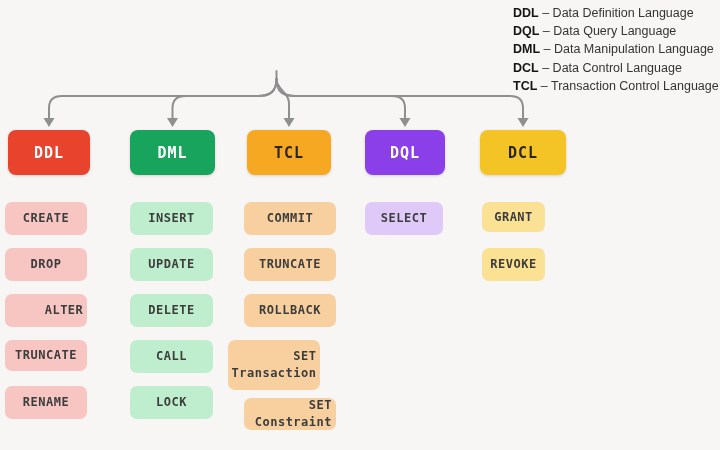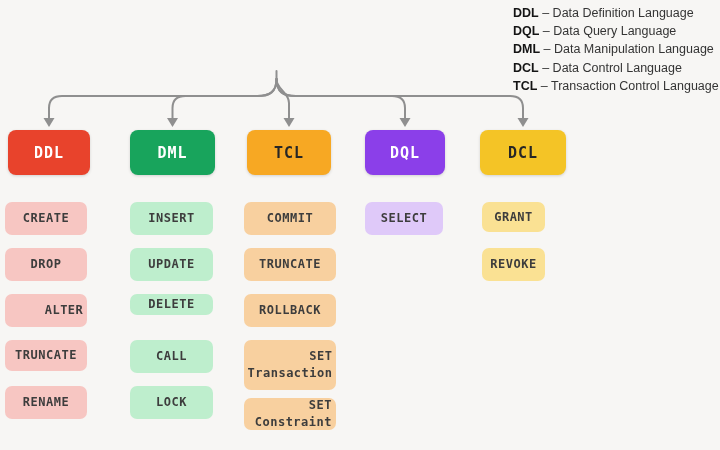--- a/index.html
+++ b/index.html
@@ -78,28 +78,28 @@
   <div id="columns">
       <div class="cat-head" style="left: 8px; top: 130px; width: 82px; background: rgb(232, 67, 44); color: rgb(255, 255, 255);">DDL</div>
       <div class="cmd-item" style="left: 5px; top: 202px; width: 82px; height: 33px; background: rgb(247, 198, 194);">CREATE</div>
       <div class="cmd-item" style="left: 5px; top: 248px; width: 82px; height: 33px; background: rgb(247, 198, 194);">DROP</div>
       <div class="cmd-item" style="left: 5px; top: 294px; width: 82px; height: 33px; background: rgb(247, 198, 194); padding-left: 40px;">ALTER</div>
       <div class="cmd-item" style="left: 5px; top: 340px; width: 82px; height: 31px; background: rgb(247, 198, 194);">TRUNCATE</div>
       <div class="cmd-item" style="left: 5px; top: 386px; width: 82px; height: 33px; background: rgb(247, 198, 194);">RENAME</div>
       <div class="cat-head" style="left: 130px; top: 130px; width: 85px; background: rgb(24, 164, 92); color: rgb(255, 255, 255);">DML</div>
       <div class="cmd-item" style="left: 130px; top: 202px; width: 83px; height: 33px; background: rgb(190, 238, 205);">INSERT</div>
       <div class="cmd-item" style="left: 130px; top: 248px; width: 83px; height: 33px; background: rgb(190, 238, 205);">UPDATE</div>
-      <div class="cmd-item" style="left: 130px; top: 294px; width: 83px; height: 21px; background: rgb(190, 238, 205);">DELETE</div>
+      <div class="cmd-item" style="left: 130px; top: 294px; width: 83px; height: 33px; background: rgb(190, 238, 205);">DELETE</div>
       <div class="cmd-item" style="left: 130px; top: 340px; width: 83px; height: 33px; background: rgb(190, 238, 205);">CALL</div>
       <div class="cmd-item" style="left: 130px; top: 386px; width: 83px; height: 33px; background: rgb(190, 238, 205);">LOCK</div>
       <div class="cat-head" style="left: 247px; top: 130px; width: 84px; background: rgb(247, 168, 35); color: rgb(38, 38, 38);">TCL</div>
       <div class="cmd-item" style="left: 244px; top: 202px; width: 92px; height: 33px; background: rgb(248, 208, 159);">COMMIT</div>
       <div class="cmd-item" style="left: 244px; top: 248px; width: 92px; height: 33px; background: rgb(248, 208, 159);">TRUNCATE</div>
       <div class="cmd-item" style="left: 244px; top: 294px; width: 92px; height: 33px; background: rgb(248, 208, 159);">ROLLBACK</div>
-      <div class="cmd-item" style="left: 244px; top: 340px; width: 92px; height: 50px; background: rgb(248, 208, 159);">SET Transaction</div>
+      <div class="cmd-item" style="left: 228px; top: 340px; width: 92px; height: 50px; background: rgb(248, 208, 159);">SET Transaction</div>
       <div class="cmd-item" style="left: 244px; top: 398px; width: 92px; height: 32px; background: rgb(248, 208, 159);">SET Constraint</div>
       <div class="cat-head" style="left: 365px; top: 130px; width: 80px; background: rgb(139, 63, 233); color: rgb(255, 255, 255);">DQL</div>
       <div class="cmd-item" style="left: 365px; top: 202px; width: 78px; height: 33px; background: rgb(223, 201, 249);">SELECT</div>
       <div class="cat-head" style="left: 480px; top: 130px; width: 86px; background: rgb(244, 196, 38); color: rgb(38, 38, 38);">DCL</div>
       <div class="cmd-item" style="left: 482px; top: 202px; width: 63px; height: 30px; background: rgb(250, 225, 147);">GRANT</div>
       <div class="cmd-item" style="left: 482px; top: 248px; width: 63px; height: 33px; background: rgb(250, 225, 147);">REVOKE</div>
     </div>
 </div>
 
 </body></html>

